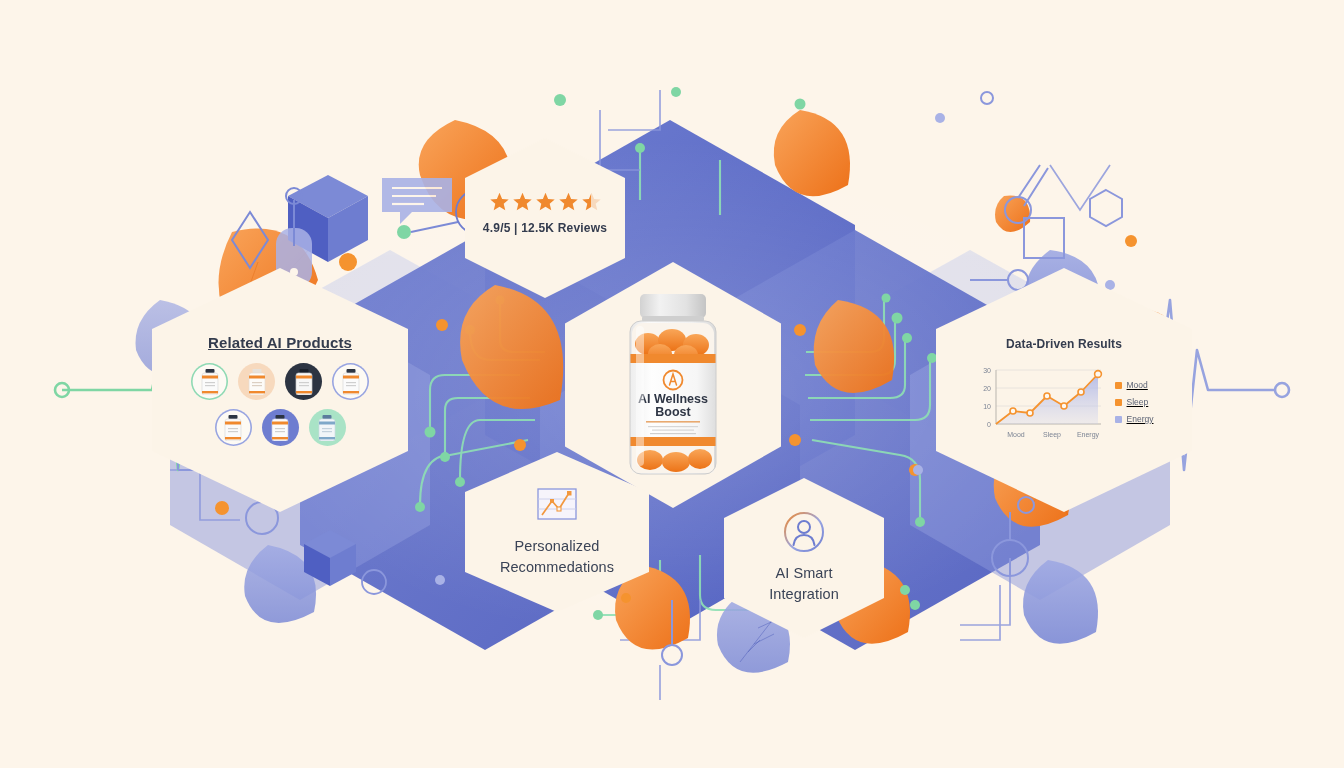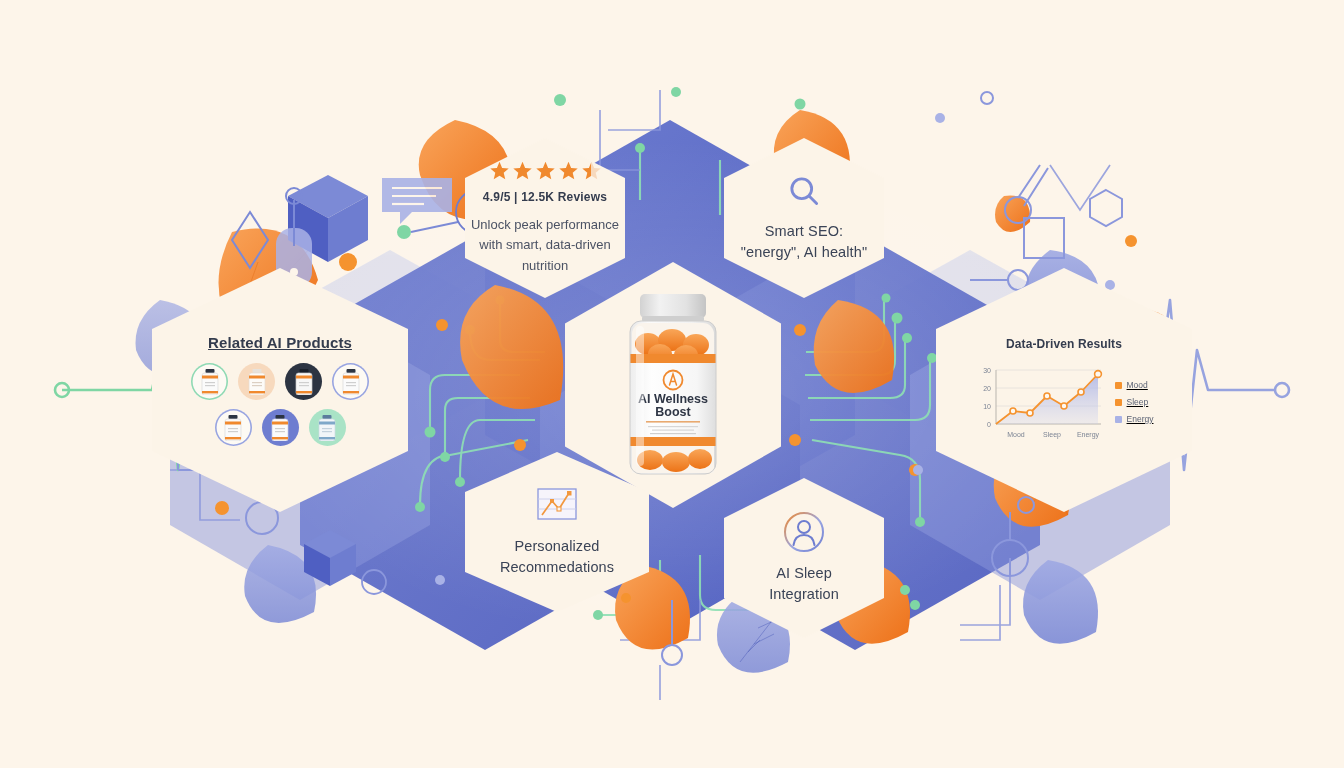--- a/index.html
+++ b/index.html
@@ -305,31 +305,22 @@
         <defs>
             <linearGradient id="halfStar">
               <stop offset="50%" stop-color="#F0892E"></stop>
               <stop offset="50%" stop-color="#F7D9BD"></stop>
             </linearGradient>
           </defs>
         <polygon points="12,2 15,9 22.5,9.6 16.8,14.5 18.6,22 12,18 5.4,22 7.2,14.5 1.5,9.6 9,9" fill="url(#halfStar)"></polygon>
       </svg>
     </div>
     <div class="rating-line">4.9/5 | 12.5K Reviews</div>
-    <div class="tagline">Unlock peak performance with smart, data-driven nutrition</div>
   </div>
 
-  <div class="abs hex-card" style="left:724px; top:138px; width:160px; height:160px;">
-    <svg width="36" height="36" viewBox="0 0 24 24" style="margin-bottom:12px;">
-      <circle cx="10.5" cy="10.5" r="6.6" fill="none" stroke="#7C8AD6" stroke-width="1.9"></circle>
-      <line x1="15.4" y1="15.4" x2="20.4" y2="20.4" stroke="#7C8AD6" stroke-width="1.9" stroke-linecap="round"></line>
-    </svg>
-    <div class="hex-label">Smart SEO:</div>
-    <div class="hex-label">"energy", AI health"</div>
-  </div>
 
   <div class="abs hex-card" style="left:152px; top:268px; width:256px; height:244px; padding:0 24px;">
     <div class="rp-title">Related AI Products</div>
 
     <div class="rp-row">
       <div class="swatch" style="background:#FDFAF4; box-shadow:inset 0 0 0 1.6px #8FD9B3;">
         <svg width="18" height="26" viewBox="0 0 18 26">
             <rect x="4.5" y="0" width="9" height="4" rx="1" fill="#2C3442"></rect>
             <rect x="1" y="4" width="16" height="22" rx="2.5" fill="#FBFBFB" stroke="#D9D9D9" stroke-width=".7"></rect>
             <rect x="1" y="6.5" width="16" height="3" fill="#F0892E"></rect>
@@ -553,17 +544,17 @@
         <linearGradient id="ringG" x1="0" y1="0" x2="1" y2="1">
           <stop offset="0%" stop-color="#F0892E"></stop>
           <stop offset="55%" stop-color="#9AA6E2"></stop>
           <stop offset="100%" stop-color="#6E7DD0"></stop>
         </linearGradient>
       </defs>
       <circle cx="21" cy="21" r="19" fill="none" stroke="url(#ringG)" stroke-width="2"></circle>
       <circle cx="21" cy="16" r="6" fill="none" stroke="#6E7DD0" stroke-width="2"></circle>
       <path d="M10.5 34 Q12 24 21 24 Q30 24 31.5 34" fill="none" stroke="#6E7DD0" stroke-width="2" stroke-linecap="round"></path>
     </svg>
-    <div class="hex-label">AI Sleep</div>
+    <div class="hex-label">AI Smart</div>
     <div class="hex-label">Integration</div>
   </div>
 
 </div>
 
 </body></html>

